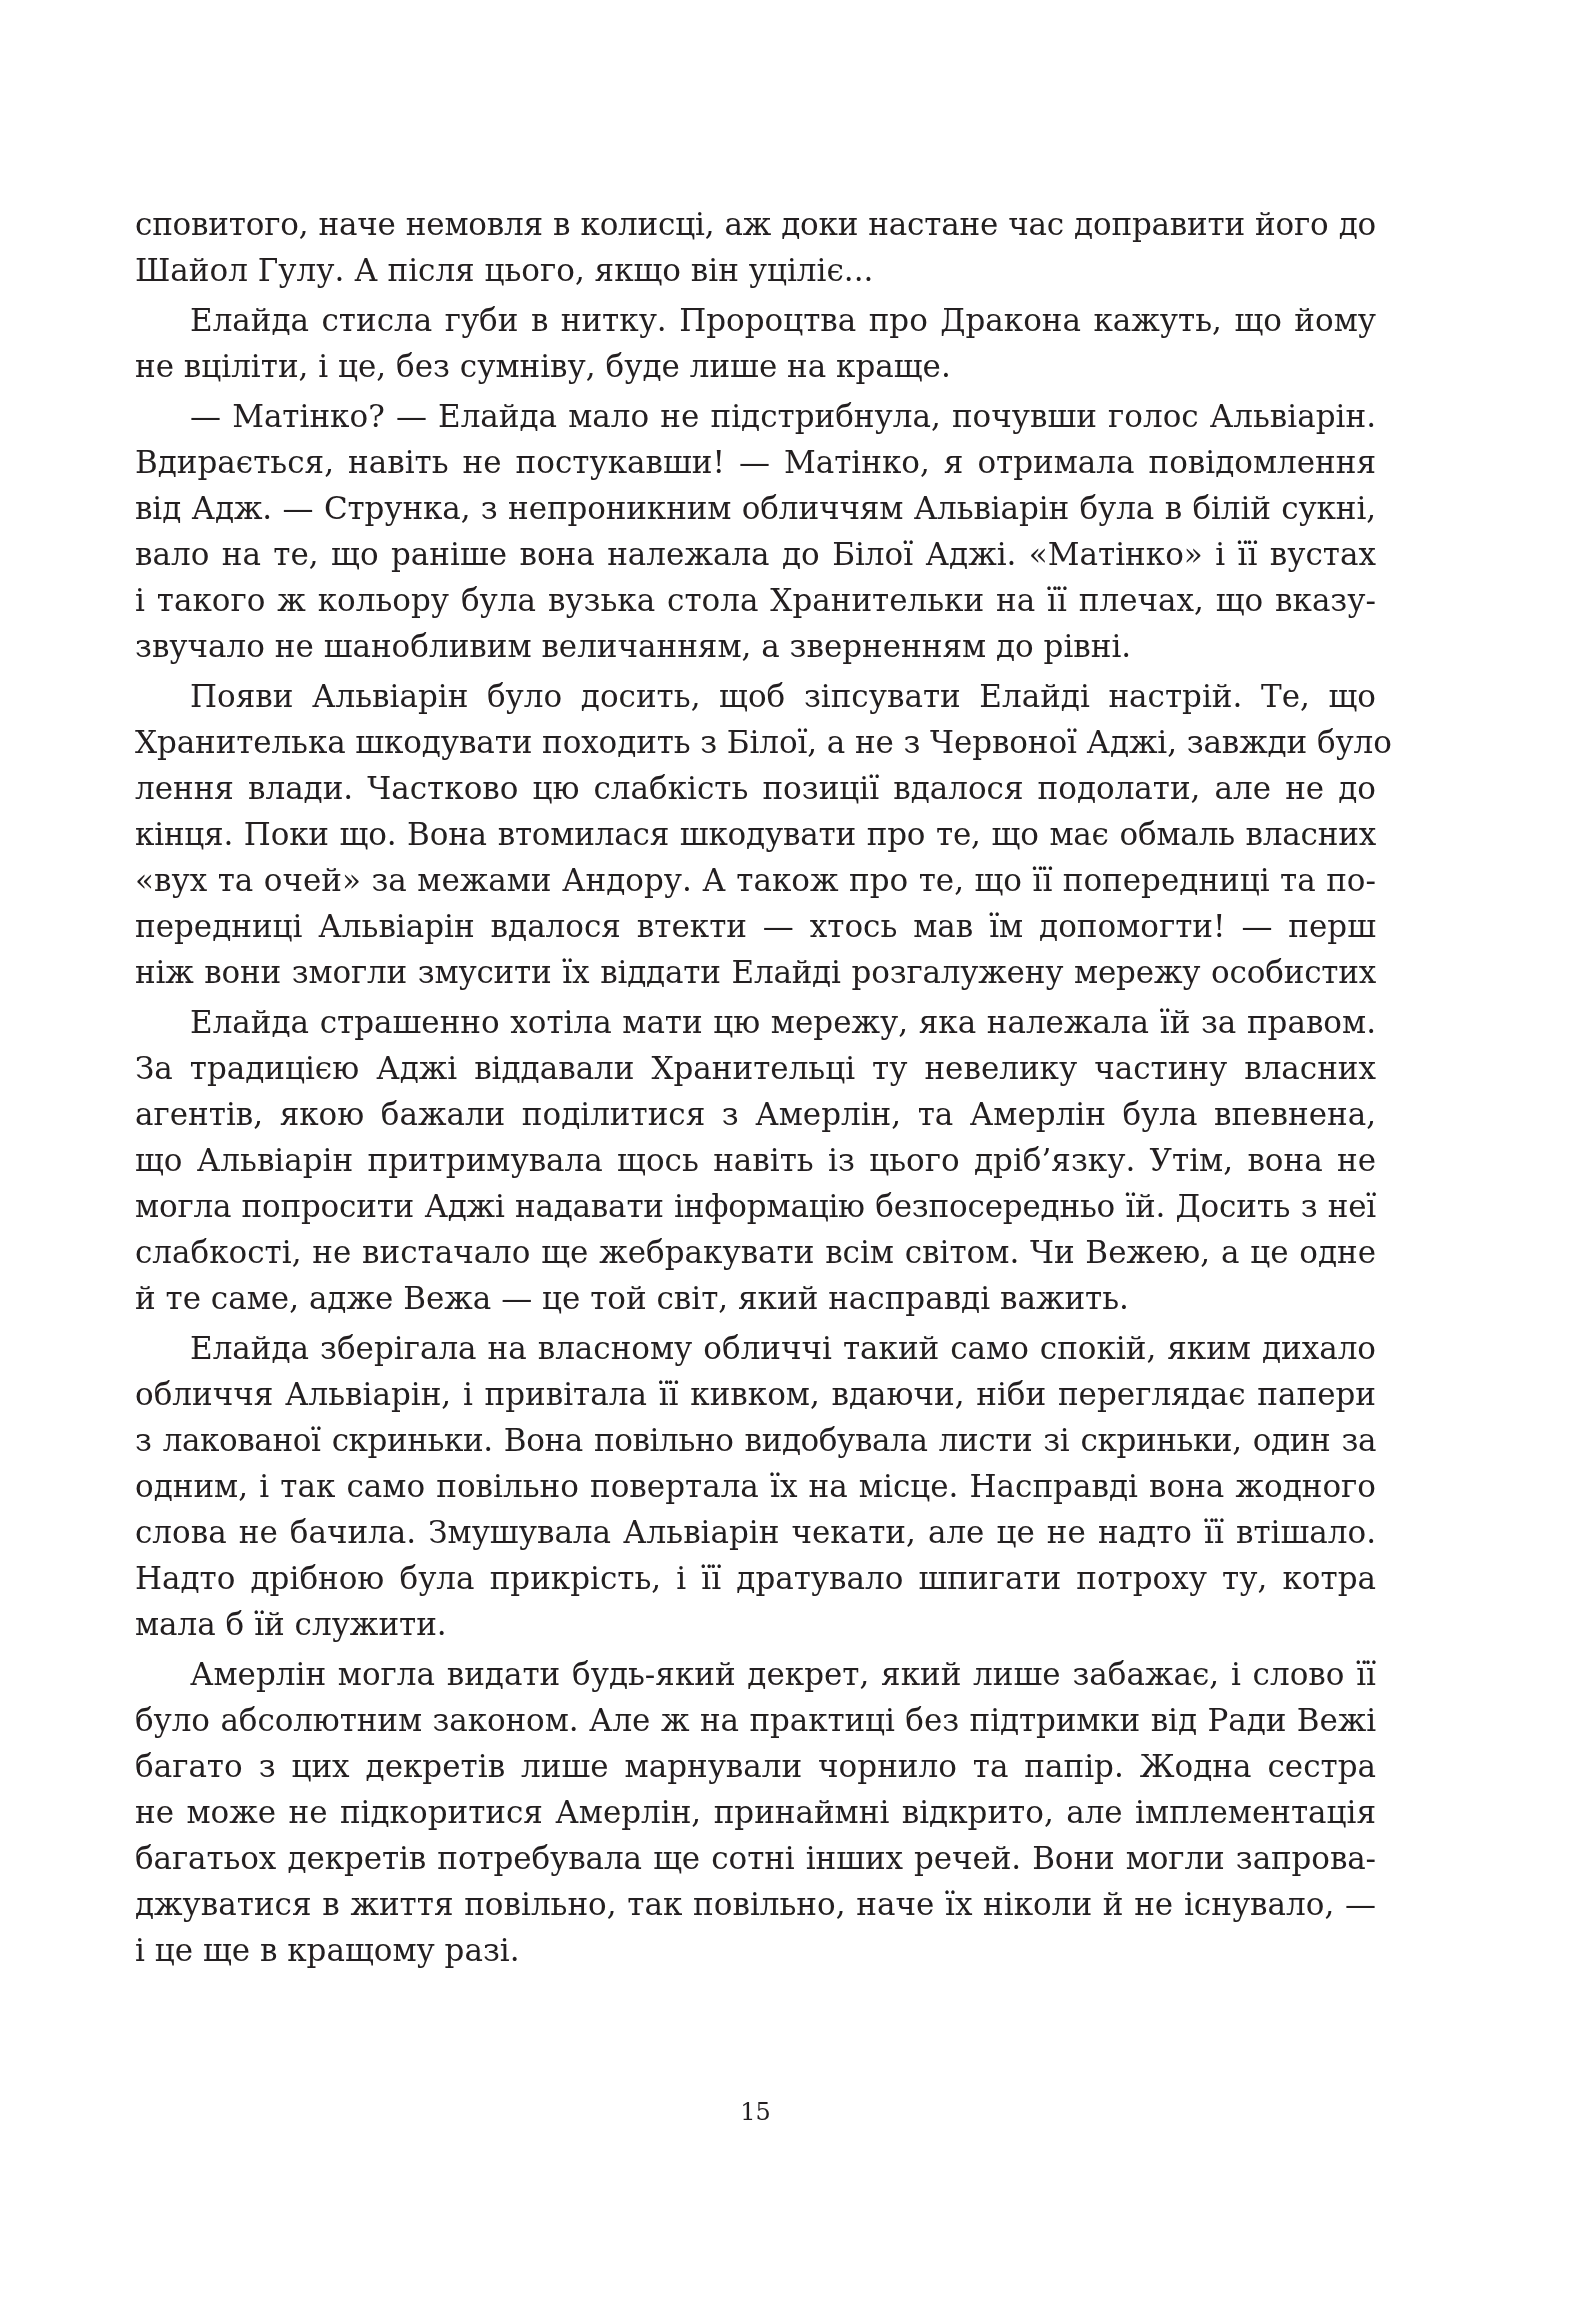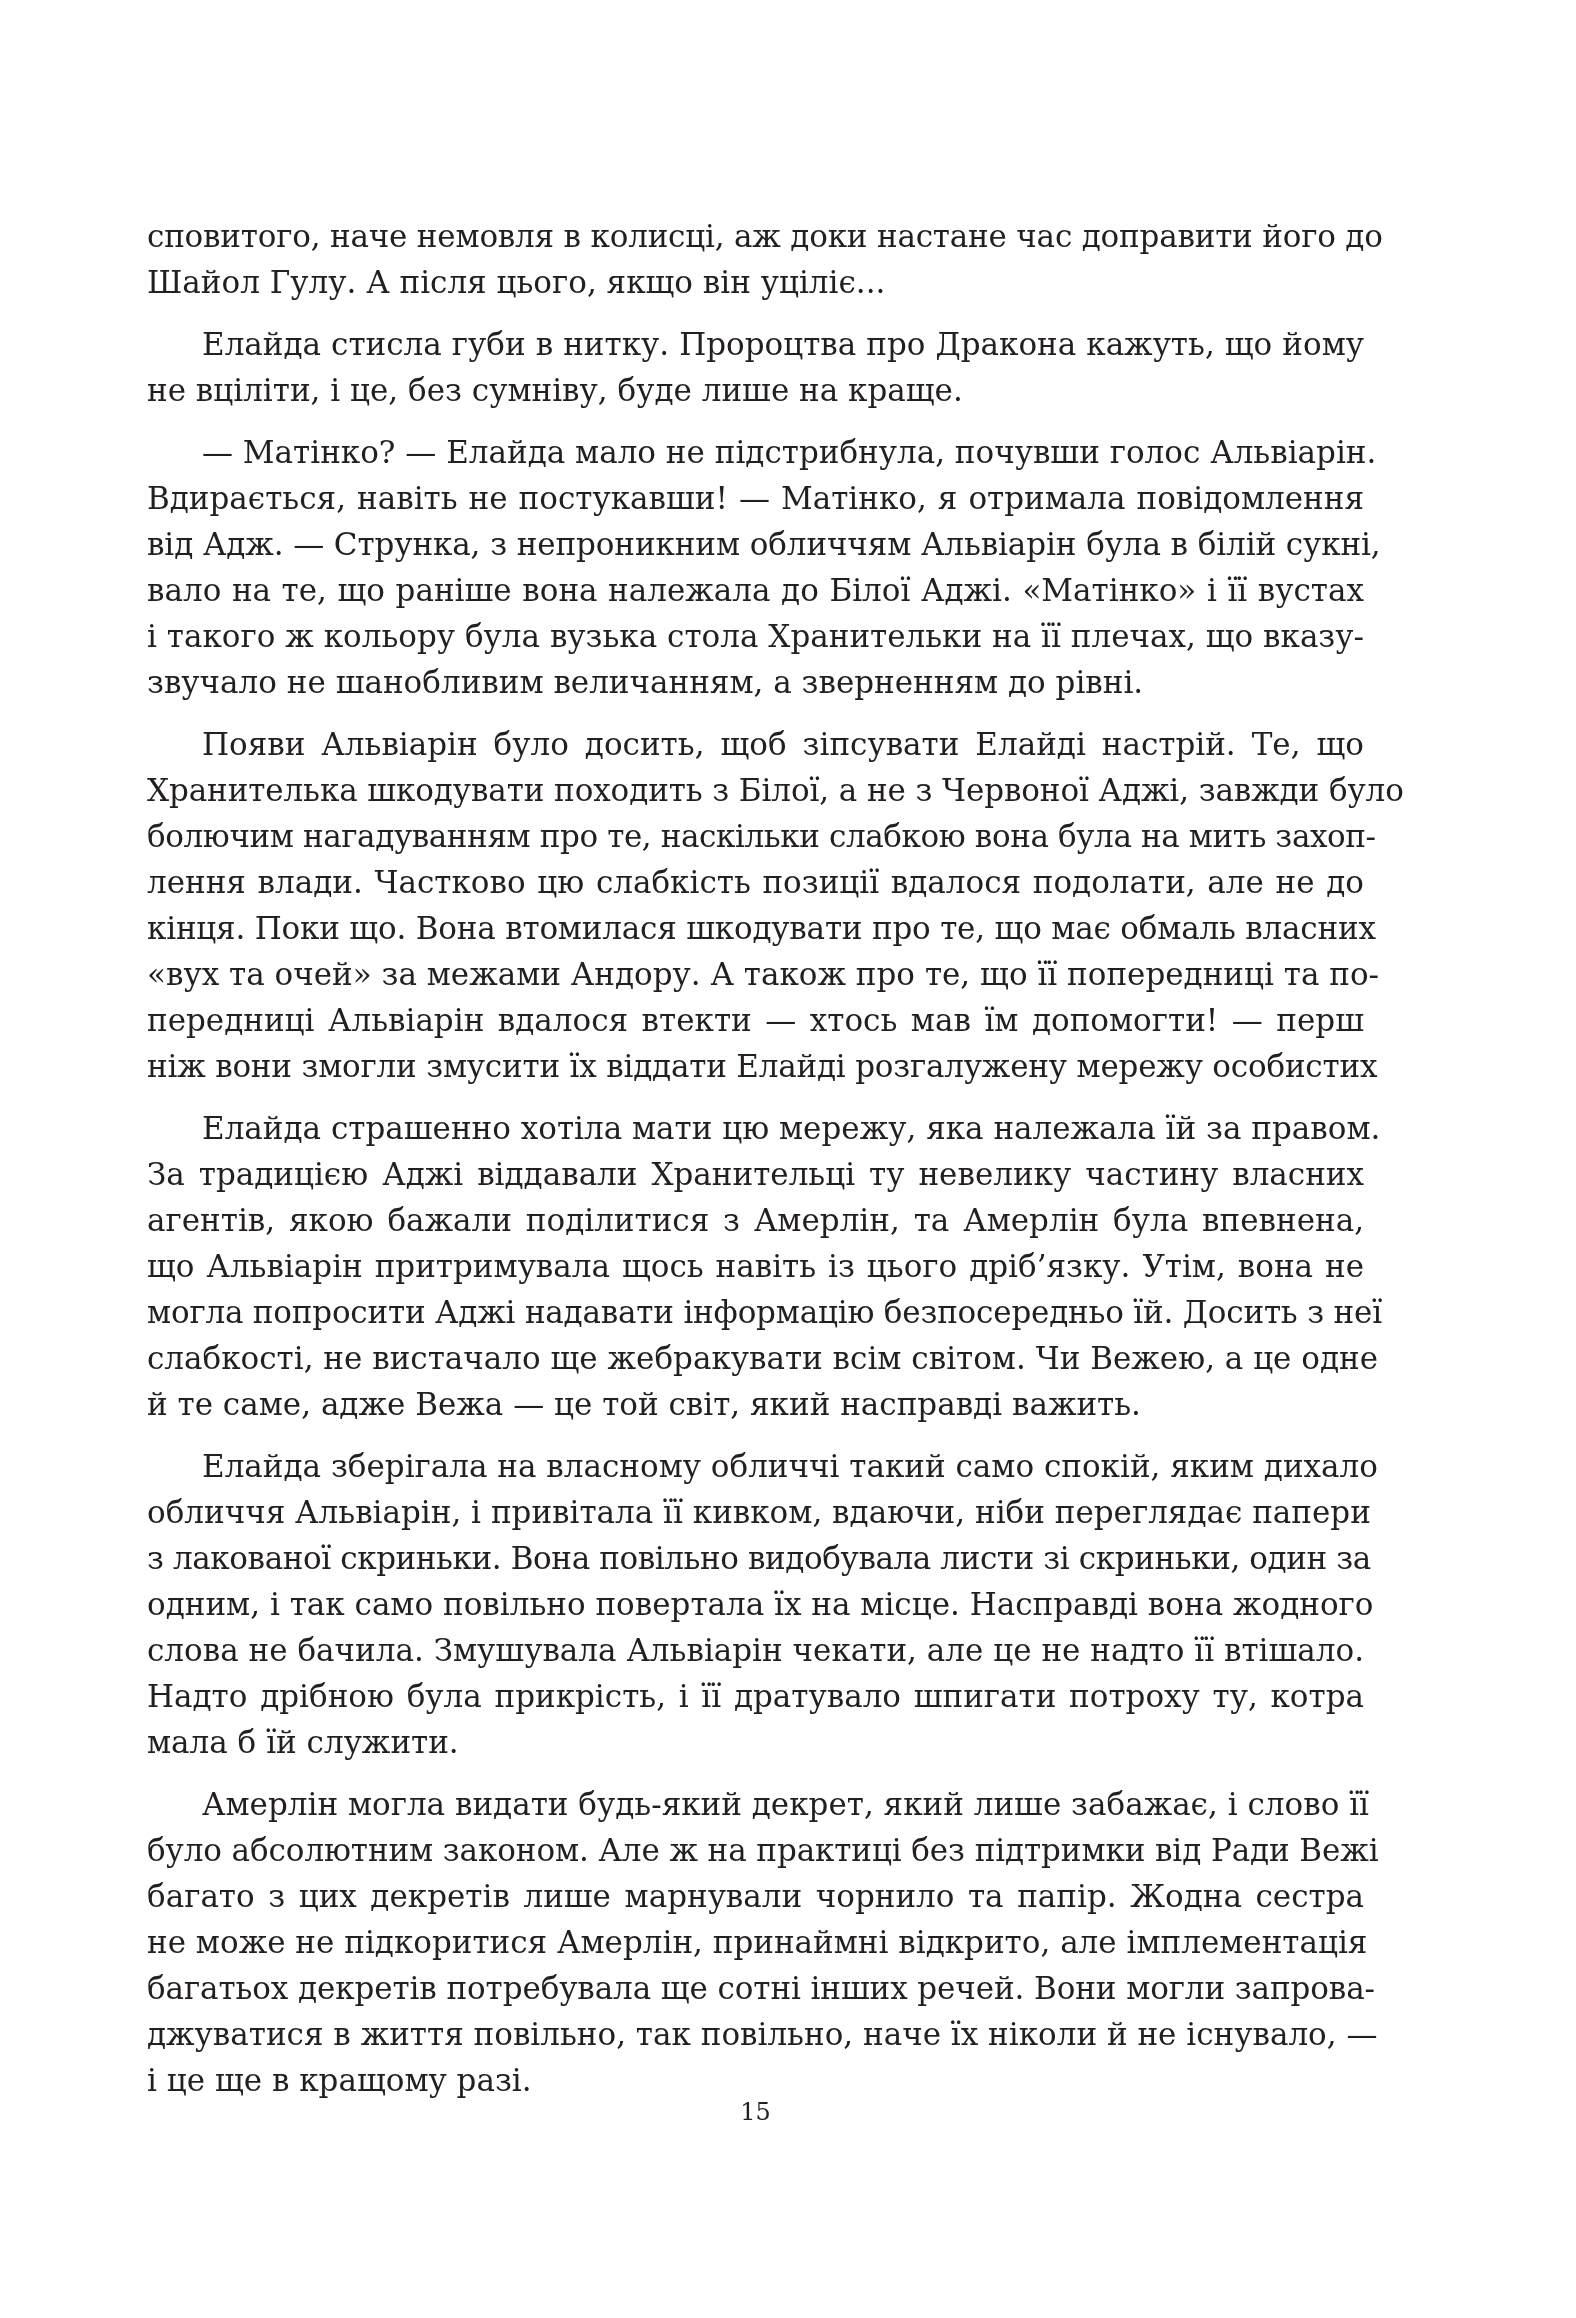--- a/index.html
+++ b/index.html
@@ -17,21 +17,21 @@
       font-family: "DejaVu Serif", serif;
     }
     .column {
       position: absolute;
       left: 131px;
       top: 197px;
       width: 1249px;
       font-size: 31px;
       line-height: 46px;
     }
-    .para { margin: 16px; padding: 0; }
+    .para { margin: 4px; padding: 0; }
     .ln {
       display: block;
       height: 46px;
       white-space: nowrap;
       overflow: visible;
       text-align: justify;
       text-align-last: justify;
       letter-spacing: 0px;
     }
     .ln.first { padding-left: 55px; }
@@ -67,21 +67,20 @@
       <span class="ln">Вдирається, навіть не постукавши! — Матінко, я отримала повідомлення</span>
       <span class="ln" style="letter-spacing: -0.1px;">від Адж. — Струнка, з непроникним обличчям Альвіарін була в білій сукні,</span>
       <span class="ln">вало на те, що раніше вона належала до Білої Аджі. «Матінко» і її вустах</span>
       <span class="ln">і такого ж кольору була вузька стола Хранительки на її плечах, що вказу-</span>
       <span class="ln last">звучало не шанобливим величанням, а зверненням до рівні.</span>
     </div>
 
     <div class="para">
       <span class="ln first">Появи Альвіарін було досить, щоб зіпсувати Елайді настрій. Те, що</span>
       <span class="ln" style="letter-spacing: -0.1px;">Хранителька шкодувати походить з Білої, а не з Червоної Аджі, завжди було</span>
-      <span class="ln" style="letter-spacing: -0.4px;">болючим нагадуванням про те, наскільки слабкою вона була на мить захоп-</span>
       <span class="ln">лення влади. Частково цю слабкість позиції вдалося подолати, але не до</span>
       <span class="ln" style="letter-spacing: -0.2px;">кінця. Поки що. Вона втомилася шкодувати про те, що має обмаль власних</span>
       <span class="ln">«вух та очей» за межами Андору. А також про те, що її попередниці та по-</span>
       <span class="ln">передниці Альвіарін вдалося втекти — хтось мав їм допомогти! — перш</span>
       <span class="ln" style="letter-spacing: -0.2px;">ніж вони змогли змусити їх віддати Елайді розгалужену мережу особистих</span>
     </div>
 
     <div class="para">
       <span class="ln first">Елайда страшенно хотіла мати цю мережу, яка належала їй за правом.</span>
       <span class="ln">За традицією Аджі віддавали Хранительці ту невелику частину власних</span>

